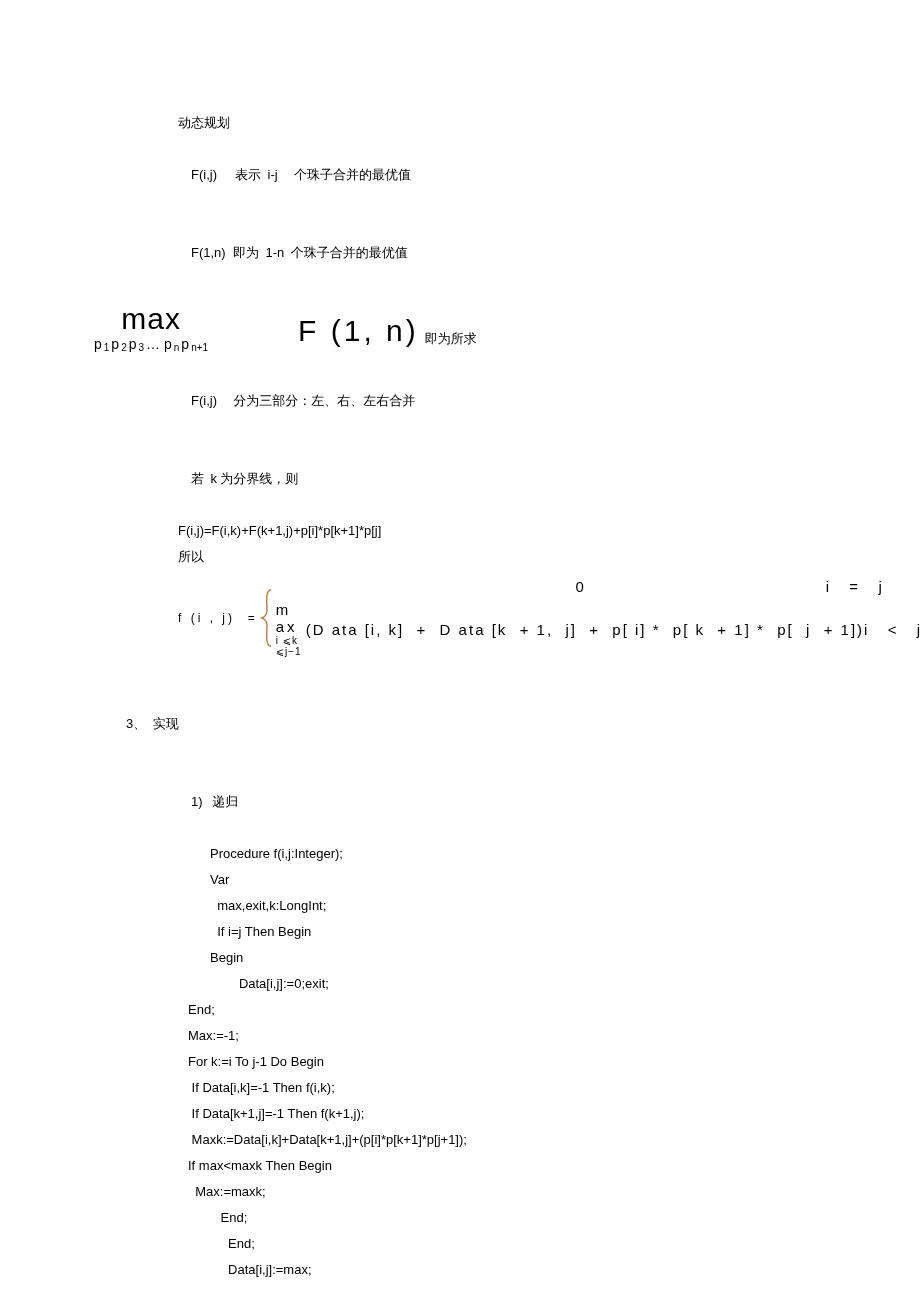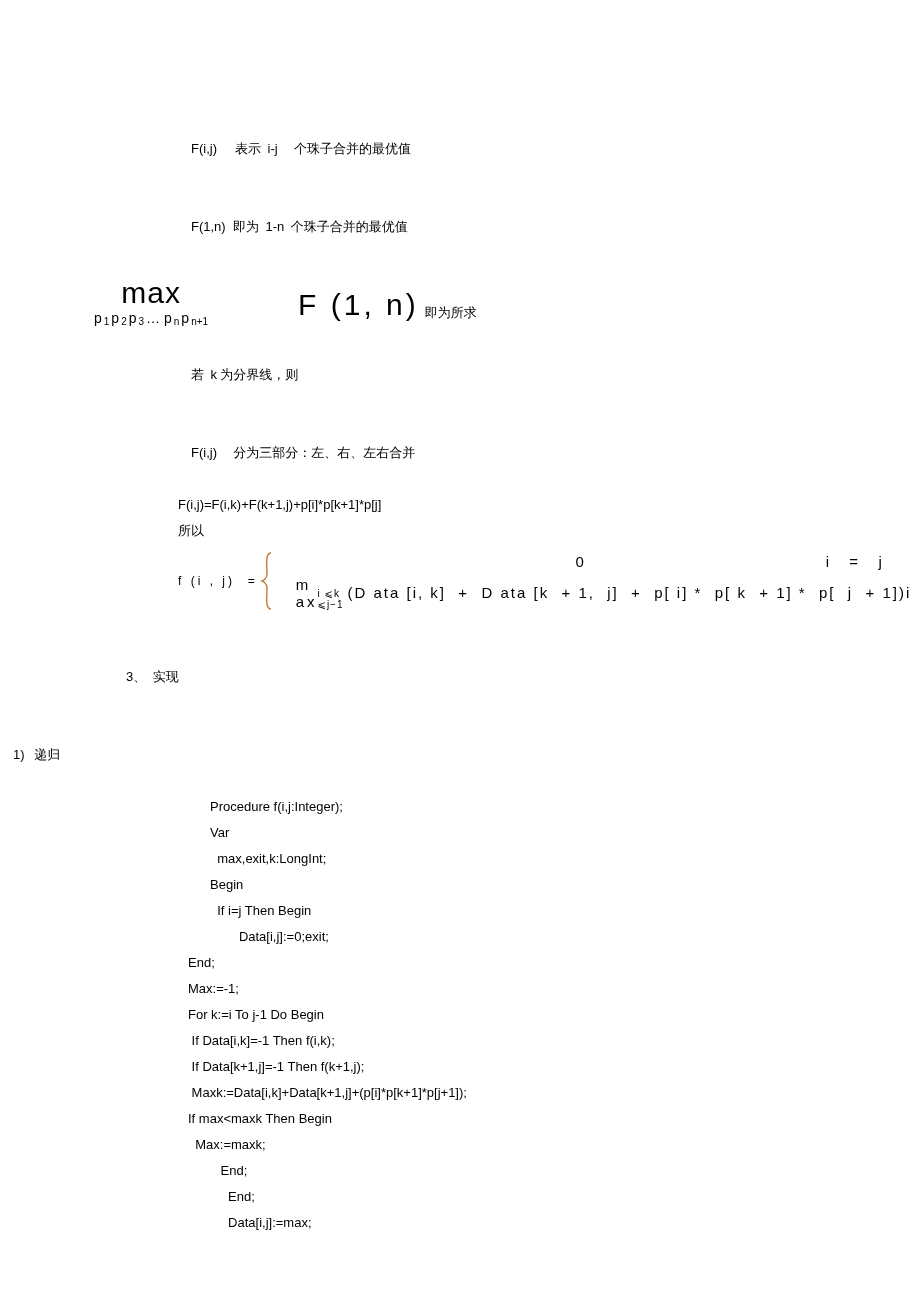--- a/index.html
+++ b/index.html
@@ -14,21 +14,21 @@
     padding: 110px 0 40px 0;
   }
   .line {
     font-size: 13px;
     line-height: 26px;
     white-space: pre;
   }
   .indent1 { padding-left: 178px; }
   .indent2 { padding-left: 188px; }
   .indent-sec { padding-left: 113px; }
-  .indent-1p { }
+  .indent-1p { padding-left: 178px; }
   .indent-2p { padding-left: 210px; }
   .arial { font-family: Arial, sans-serif; }
   .simsun { font-family: "SimSun", serif; }
 
   .formula-wrap {
     padding-left: 94px;
     margin-top: 10px;
     margin-bottom: 10px;
   }
   .formula1 {
@@ -91,34 +91,35 @@
     display: flex; justify-content: space-between; align-items: center;
     font-size: 15px;
   }
   .row .mid { flex: 1; text-align: center; letter-spacing: 2px; }
   .row .cond { width: 70px; text-align: left; letter-spacing: 4px; white-space: pre; }
   .row2 {
     display: flex; justify-content: space-between; align-items: center;
     font-size: 15px;
   }
   .row2 .maxcol {
-    display: flex; flex-direction: row; align-items: flex-end; width: 60px; margin-left: 20px;
+    display: flex; flex-direction: column; align-items: center; width: 60px;
   }
   .row2 .maxcol .mlab { letter-spacing: 3px; font-size: 15px; }
   .row2 .maxcol .msub { font-size: 10px; letter-spacing: 1px; }
   .row2 .expr { flex: 1; text-align: center; letter-spacing: 2px; white-space: pre; padding-left: 4px; }
   .row2 .cond { width: 70px; text-align: left; letter-spacing: 4px; white-space: pre; }
 
   .gap { height: 10px; }
 </style>
 </head>
 <body>
 
 <div class="page">
 
+  <div class="line indent1 simsun">动态规划</div>
   <div class="line indent1">
     <span class="arial">F(i,j)</span><span class="arial">     </span><span class="simsun">表示</span><span>  </span><span class="arial">i-j</span><span>     </span><span class="simsun">个珠子合并的最优值</span>
   </div>
   <div class="line indent1">
     <span class="arial">F(1,n)</span><span class="arial">  </span><span class="simsun">即为</span><span>  </span><span class="arial">1-n</span><span>  </span><span class="simsun">个珠子合并的最优值</span>
   </div>
 
   <div class="formula-wrap">
     <div class="formula1">
       <div class="maxpart">
@@ -137,24 +138,24 @@
         </div>
       </div>
       <div style="display:flex; align-items:flex-end;">
         <div class="fpart">F (1, n)</div>
         <div class="tail" style="margin-left:6px;">即为所求</div>
       </div>
     </div>
   </div>
 
   <div class="line indent1">
+    <span class="arial">F(i,j)</span><span>     </span><span class="simsun">分为三部分：左、右、左右合并</span>
+  </div>
+  <div class="line indent1">
     <span class="simsun">若</span><span>  </span><span class="arial">k</span><span> </span><span class="simsun">为分界线，则</span>
-  </div>
-  <div class="line indent1">
-    <span class="arial">F(i,j)</span><span>     </span><span class="simsun">分为三部分：左、右、左右合并</span>
   </div>
   <div class="line indent1 arial">F(i,j)=F(i,k)+F(k+1,j)+p[i]*p[k+1]*p[j]</div>
   <div class="line indent1 simsun">所以</div>
 
   <div class="formula2-wrap">
     <div class="formula2">
       <div class="lhs arial">f (i , j)  =</div>
       <div class="brace-col">
         <svg class="brace-svg" viewBox="0 0 14 58">
           <path class="brace-path" d="M11,1 C5,1 7,14 7,22 C7,27 2,29 2,29 C2,29 7,31 7,36 C7,44 5,57 11,57"></path>
@@ -184,22 +185,22 @@
     <span class="arial">3、</span><span>  </span><span class="simsun">实现</span>
   </div>
 
   <div class="line indent-1p">
     <span class="arial">1)</span><span>   </span><span class="simsun">递归</span>
   </div>
 
   <div class="line indent-2p arial">Procedure f(i,j:Integer);</div>
   <div class="line indent-2p arial">Var</div>
   <div class="line indent-2p arial">  max,exit,k:LongInt;</div>
+  <div class="line indent-2p arial">  If i=j Then Begin</div>
   <div class="line indent-2p arial">Begin</div>
-  <div class="line indent-2p arial">  If i=j Then Begin</div>
   <div class="line indent-2p arial">        Data[i,j]:=0;exit;</div>
   <div class="line indent2 arial">End;</div>
   <div class="line indent2 arial">Max:=-1;</div>
   <div class="line indent2 arial">For k:=i To j-1 Do Begin</div>
   <div class="line indent2 arial"> If Data[i,k]=-1 Then f(i,k);</div>
   <div class="line indent2 arial"> If Data[k+1,j]=-1 Then f(k+1,j);</div>
   <div class="line indent2 arial"> Maxk:=Data[i,k]+Data[k+1,j]+(p[i]*p[k+1]*p[j+1]);</div>
   <div class="line indent2 arial">If max&lt;maxk Then Begin</div>
   <div class="line indent2 arial">  Max:=maxk;</div>
   <div class="line indent2 arial">         End;</div>

